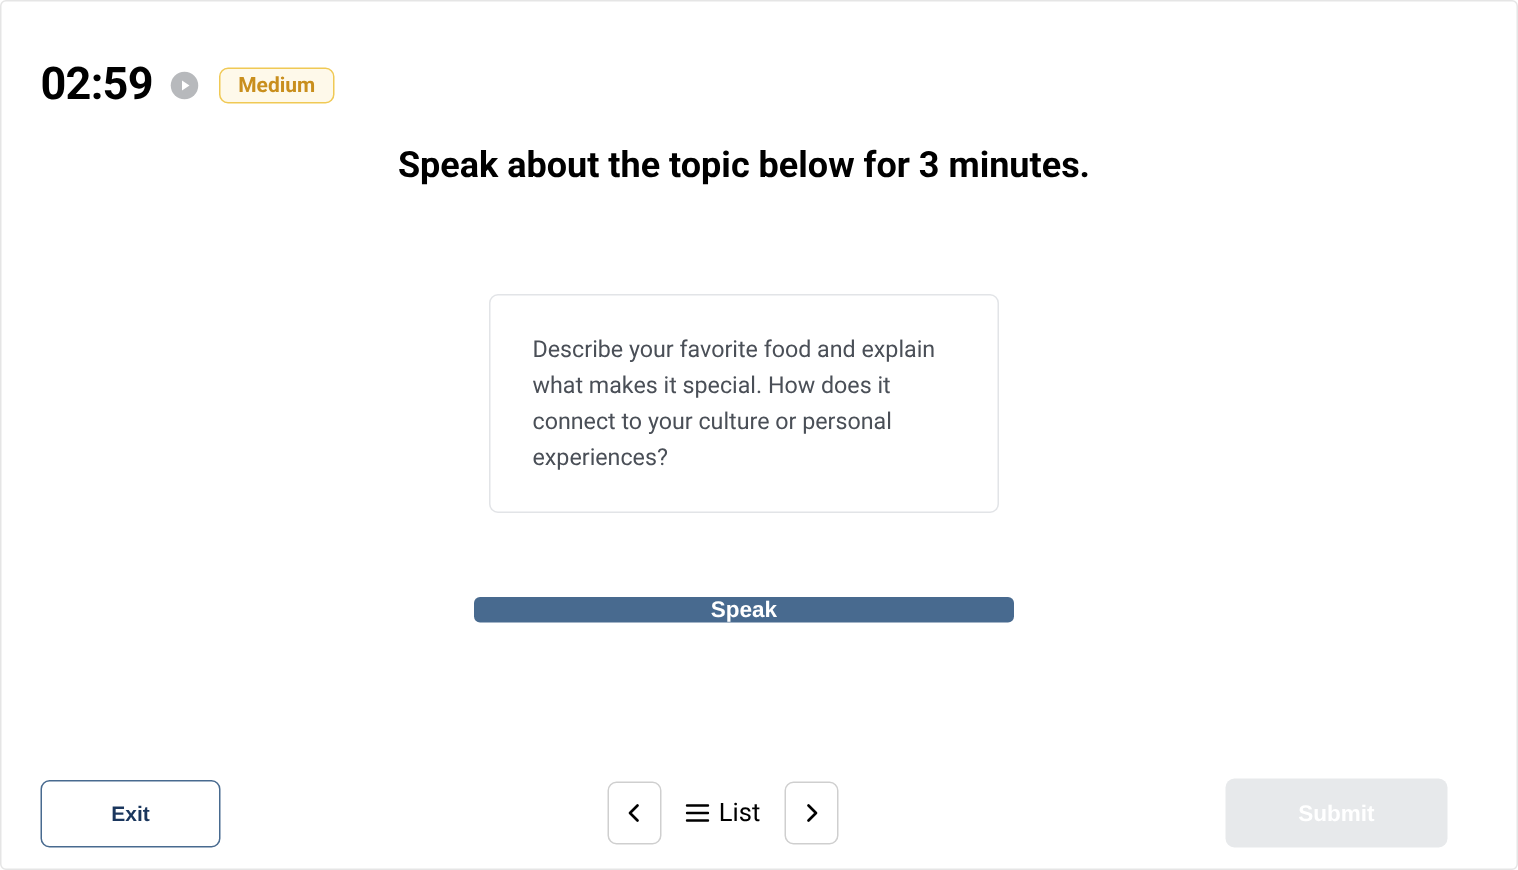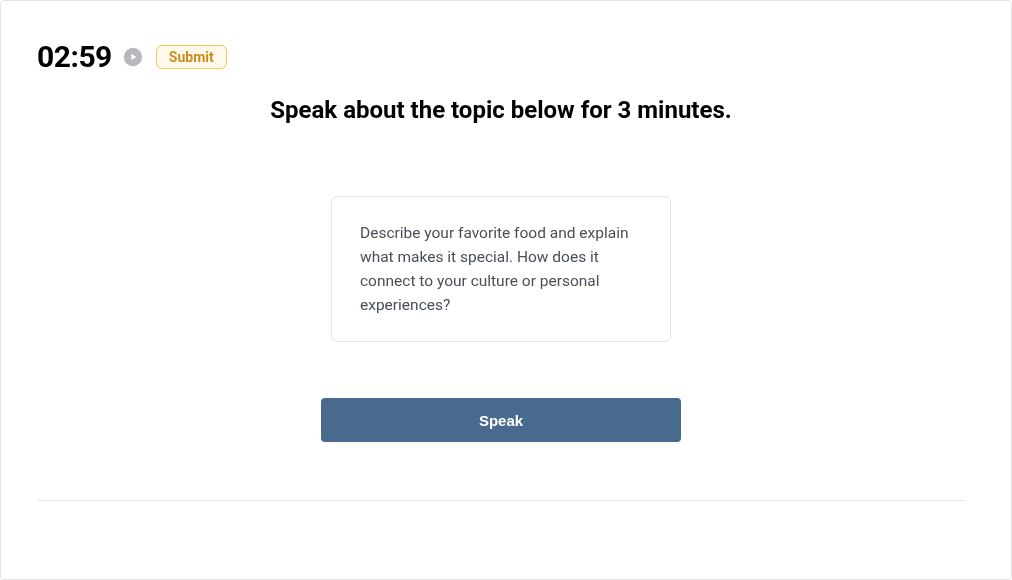--- a/index.html
+++ b/index.html
@@ -12,21 +12,21 @@
       background: #ffffff;
       width: 1012px;
       height: 580px;
       overflow: hidden;
     }
     .container {
       width: 100%;
       height: 100%;
       border: 1px solid #e5e5e5;
       border-radius: 4px;
-      padding: 38px 46px 30px 36px;
+      padding: 38px 46px 30px 26px;
       display: flex;
       flex-direction: column;
       position: relative;
     }
     .header-row {
       display: flex;
       align-items: center;
       gap: 8px;
       margin-bottom: 22px;
     }
@@ -151,27 +151,53 @@
 <div class="container">
 
   <div class="header-row">
     <span class="timer">02:59</span>
     <span class="play-icon">
       <svg width="20" height="20" viewBox="0 0 24 24">
         <circle cx="12" cy="12" r="11" fill="#b7b9bc"></circle>
         <path d="M10 8 L16 12 L10 16 Z" fill="#ffffff"></path>
       </svg>
     </span>
-    <span class="difficulty-badge">Submit</span>
+    <span class="difficulty-badge">Medium</span>
   </div>
 
   <div class="instruction">Speak about the topic below for 3 minutes.</div>
 
   <div class="prompt-card">
     <span>Describe your favorite food and explain what makes it special. How does it connect to your culture or personal experiences?</span>
   </div>
 
   <button class="record-button">Speak</button>
 
   <div class="divider"></div>
 
+  <div class="footer">
+    <button class="exit-button">Exit</button>
+
+    <div class="nav-group">
+      <button class="nav-btn">
+        <svg width="10" height="14" viewBox="0 0 10 14">
+          <path d="M7 2 L2 7 L7 12" stroke="#000" stroke-width="1.8" fill="none" stroke-linecap="round" stroke-linejoin="round"></path>
+        </svg>
+      </button>
+      <div class="list-btn">
+        <svg width="16" height="12" viewBox="0 0 16 12">
+          <line x1="1" y1="1" x2="15" y2="1" stroke="#000" stroke-width="1.6" stroke-linecap="round"></line>
+          <line x1="1" y1="6" x2="15" y2="6" stroke="#000" stroke-width="1.6" stroke-linecap="round"></line>
+          <line x1="1" y1="11" x2="15" y2="11" stroke="#000" stroke-width="1.6" stroke-linecap="round"></line>
+        </svg>
+        <span>List</span>
+      </div>
+      <button class="nav-btn">
+        <svg width="10" height="14" viewBox="0 0 10 14">
+          <path d="M3 2 L8 7 L3 12" stroke="#000" stroke-width="1.8" fill="none" stroke-linecap="round" stroke-linejoin="round"></path>
+        </svg>
+      </button>
+    </div>
+
+    <button class="submit-button">Submit</button>
+  </div>
 
 </div>
 
 </body></html>

